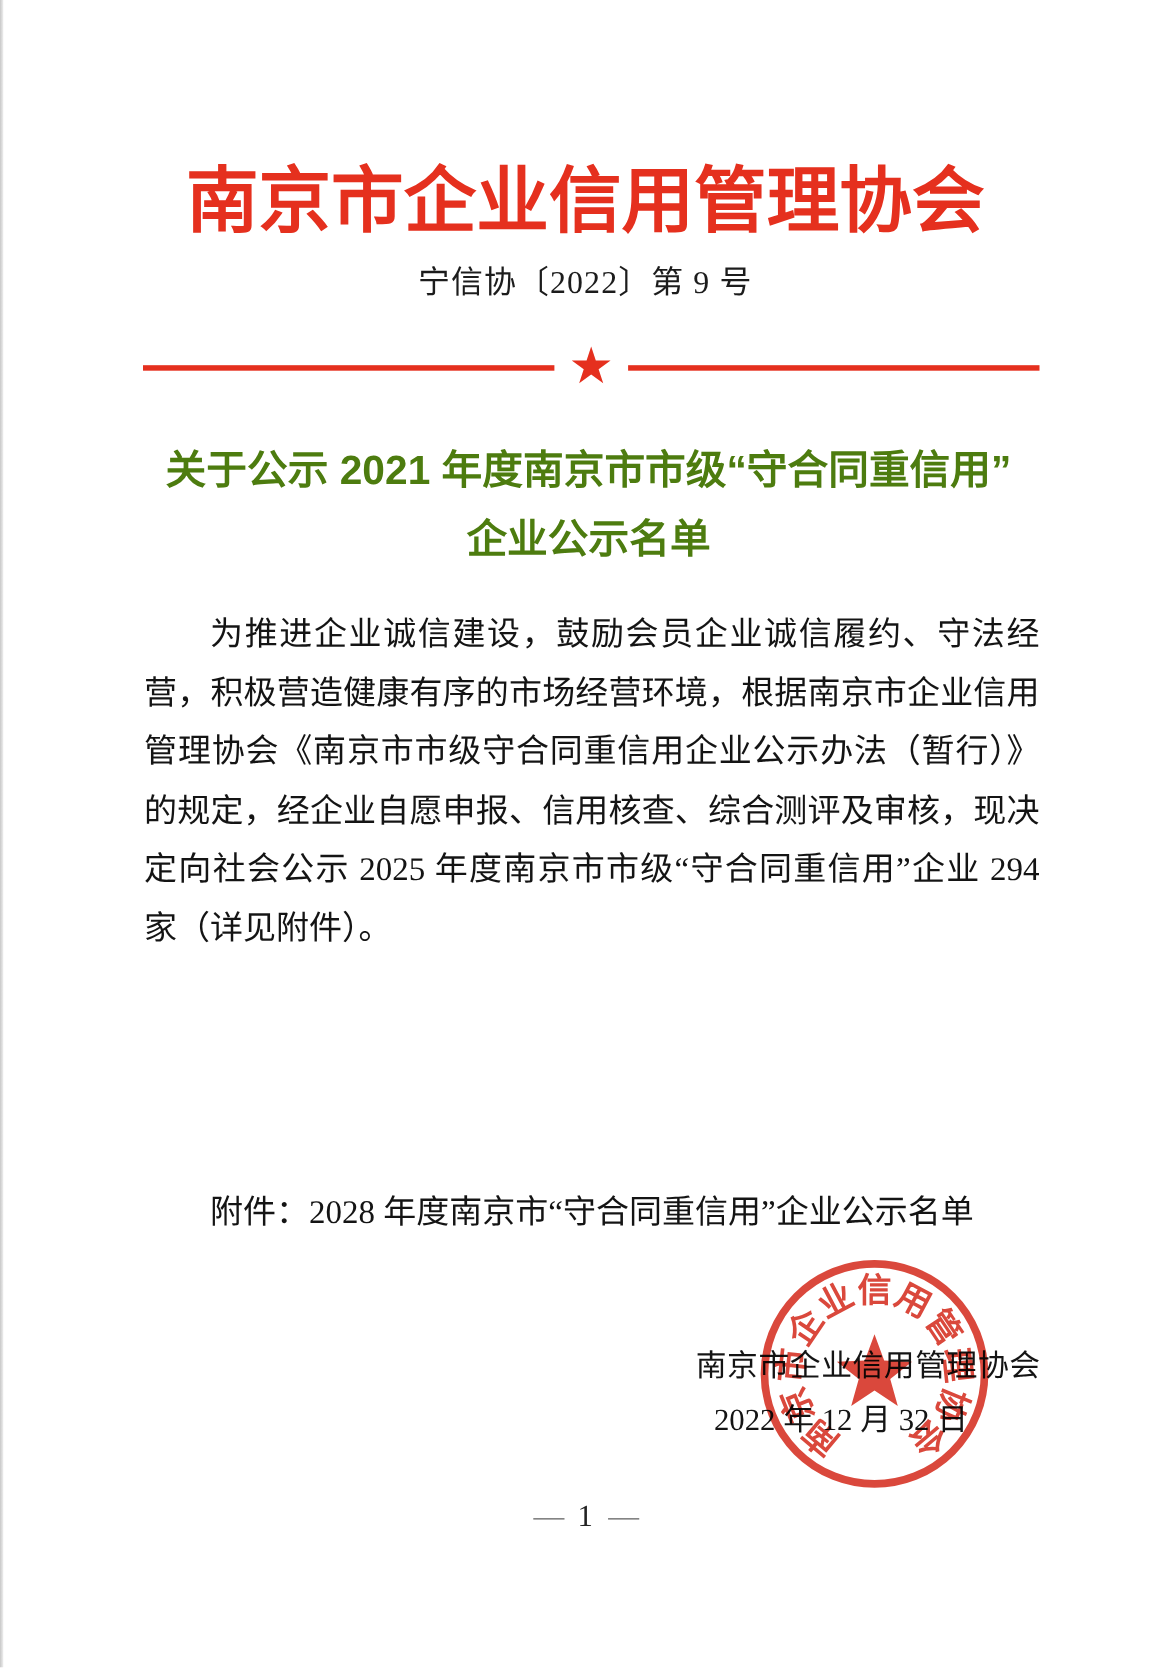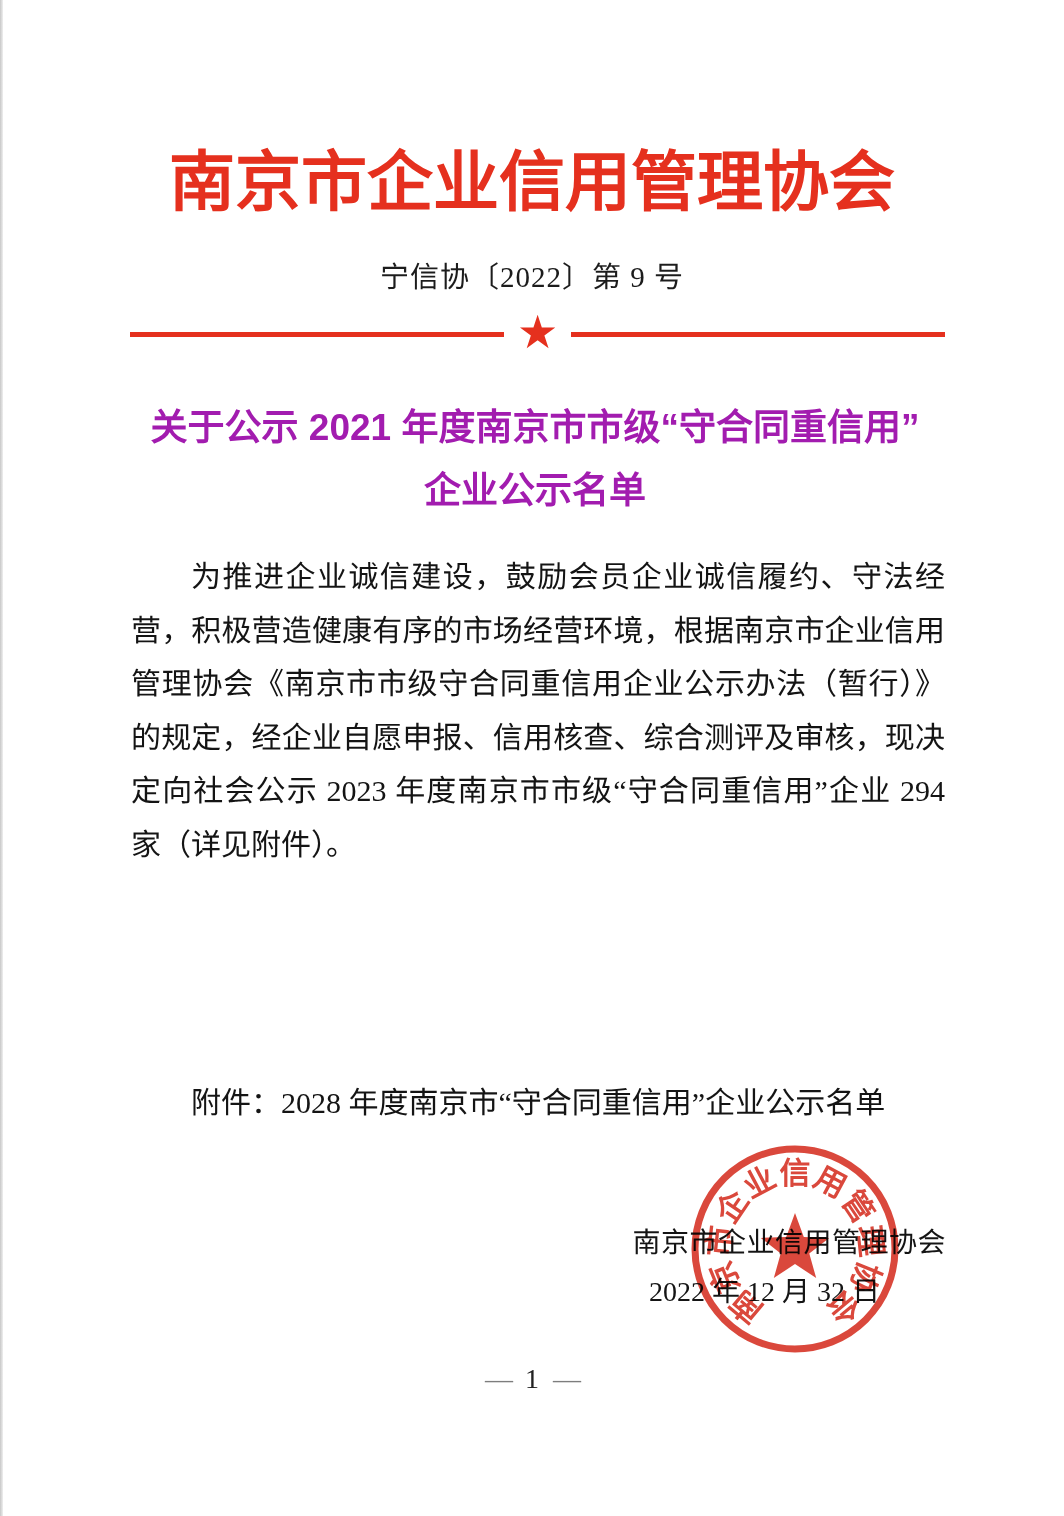--- a/index.html
+++ b/index.html
@@ -19,21 +19,21 @@
   .org-title {
     position: absolute; top: 142px; left: 0; width: 100%;
     text-align: center;
     font-family: "Liberation Sans", sans-serif;
     font-weight: bold;
     font-size: 66px; line-height: 80px;
     color: #e5301e;
     white-space: nowrap;
   }
   .doc-number {
-    position: absolute; top: 257px; left: 0; width: 100%;
+    position: absolute; top: 237px; left: 0; width: 100%;
     text-align: center;
     font-size: 29px; line-height: 40px;
     letter-spacing: 1px;
     color: #1c1c1c;
   }
   .rule-row {
     position: absolute; top: 311px; left: 130px; width: 815px;
     height: 46px;
     display: flex; align-items: center;
   }
@@ -42,21 +42,21 @@
     color: #e5301e; font-size: 46px; line-height: 46px;
     margin: 0 13px; position: relative; top: -2px;
     font-family: "DejaVu Sans", sans-serif;
   }
   .doc-heading {
     position: absolute; top: 396px; left: 125px; width: 820px;
     text-align: center;
     font-family: "Liberation Sans", sans-serif;
     font-weight: bold;
     font-size: 37px; line-height: 63px;
-    color: #a21caf;
+    color: #4d7c0f;
   }
   .body-text {
     position: absolute; top: 550px; left: 131px; width: 814px;
     font-size: 30px; line-height: 53.5px;
     text-align: justify;
   }
   .body-text p { margin: 0; text-indent: 2em; }
   .attachment {
     position: absolute; top: 1076px; left: 131px; width: 814px;
     font-size: 30px; line-height: 53.5px;
@@ -107,21 +107,21 @@
   <span class="rule-star">★</span>
   <div class="rule-seg"></div>
 </div>
 
 <div class="doc-heading">
   <div>关于公示 2021 年度南京市市级“守合同重信用”</div>
   <div>企业公示名单</div>
 </div>
 
 <div class="body-text">
-  <p>为推进企业诚信建设，鼓励会员企业诚信履约、守法经营，积极营造健康有序的市场经营环境，根据南京市企业信用管理协会《南京市市级守合同重信用企业公示办法（暂行）》的规定，经企业自愿申报、信用核查、综合测评及审核，现决定向社会公示 2023 年度南京市市级“守合同重信用”企业 294 家（详见附件）。</p>
+  <p>为推进企业诚信建设，鼓励会员企业诚信履约、守法经营，积极营造健康有序的市场经营环境，根据南京市企业信用管理协会《南京市市级守合同重信用企业公示办法（暂行）》的规定，经企业自愿申报、信用核查、综合测评及审核，现决定向社会公示 2025 年度南京市市级“守合同重信用”企业 294 家（详见附件）。</p>
 </div>
 
 <div class="attachment">附件：2028 年度南京市“守合同重信用”企业公示名单</div>
 
 <div class="sig-org">南京市企业信用管理协会</div>
 <div class="sig-date">2022 年 12 月 32 日</div>
 
 <svg class="stamp" viewBox="0 0 222 222" xmlns="http://www.w3.org/2000/svg">
   <circle cx="111" cy="111" r="100" fill="none" stroke="#d63426" stroke-width="7"></circle>
   <polygon fill="#d63426" points="111,75 119.8,98.9 145.2,99.9 125.3,115.6 132.2,140.1 111,126 89.8,140.1 96.7,115.6 76.8,99.9 102.2,98.9"></polygon>

